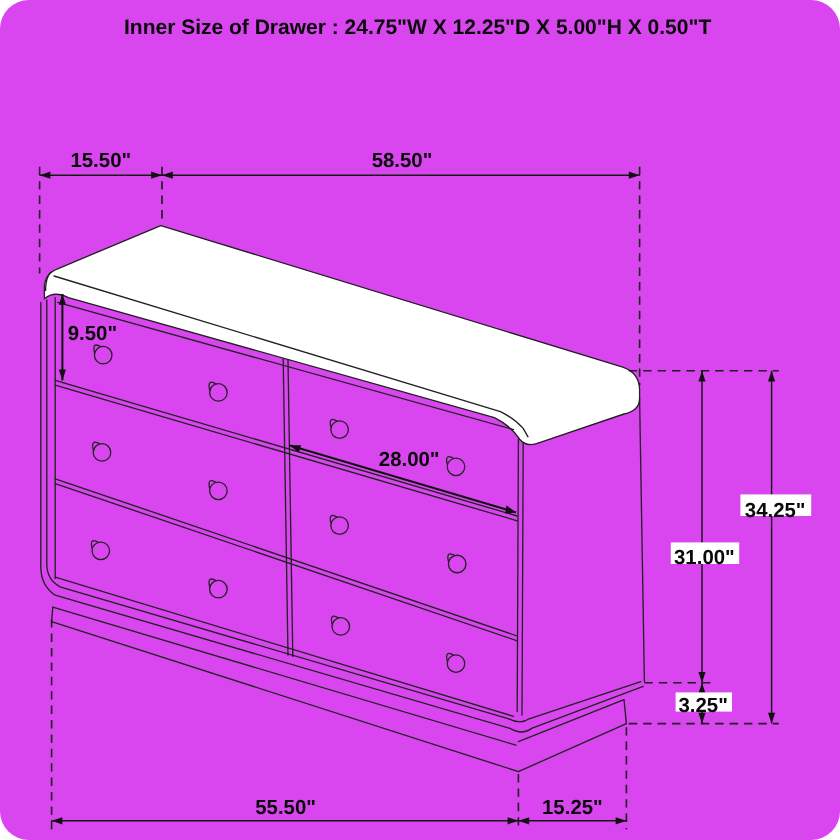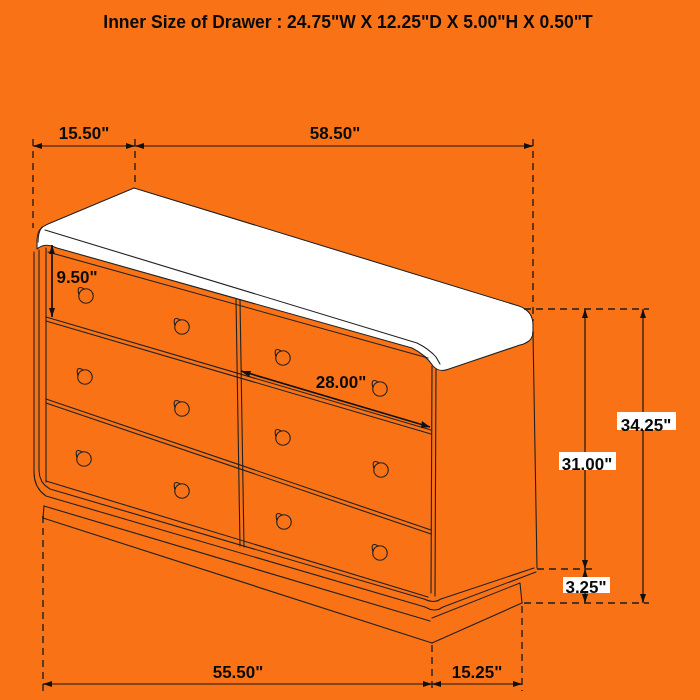--- a/index.html
+++ b/index.html
@@ -4,23 +4,24 @@
 <style>
   html, body {
     margin: 0;
     padding: 0;
     background: #ffffff;
   }
   #stage {
     position: relative;
     width: 700px;
     height: 700px;
-    background: #f97316;
+    background: #d946ef;
     font-family: "Liberation Sans", sans-serif;
     overflow: hidden;
+    border-radius: 24px;
   }
   svg { display: block; }
   .furn {
     stroke: #212121;
     stroke-width: 1.1;
     fill: none;
     stroke-linecap: round;
     stroke-linejoin: round;
   }
   .furn-fill {

